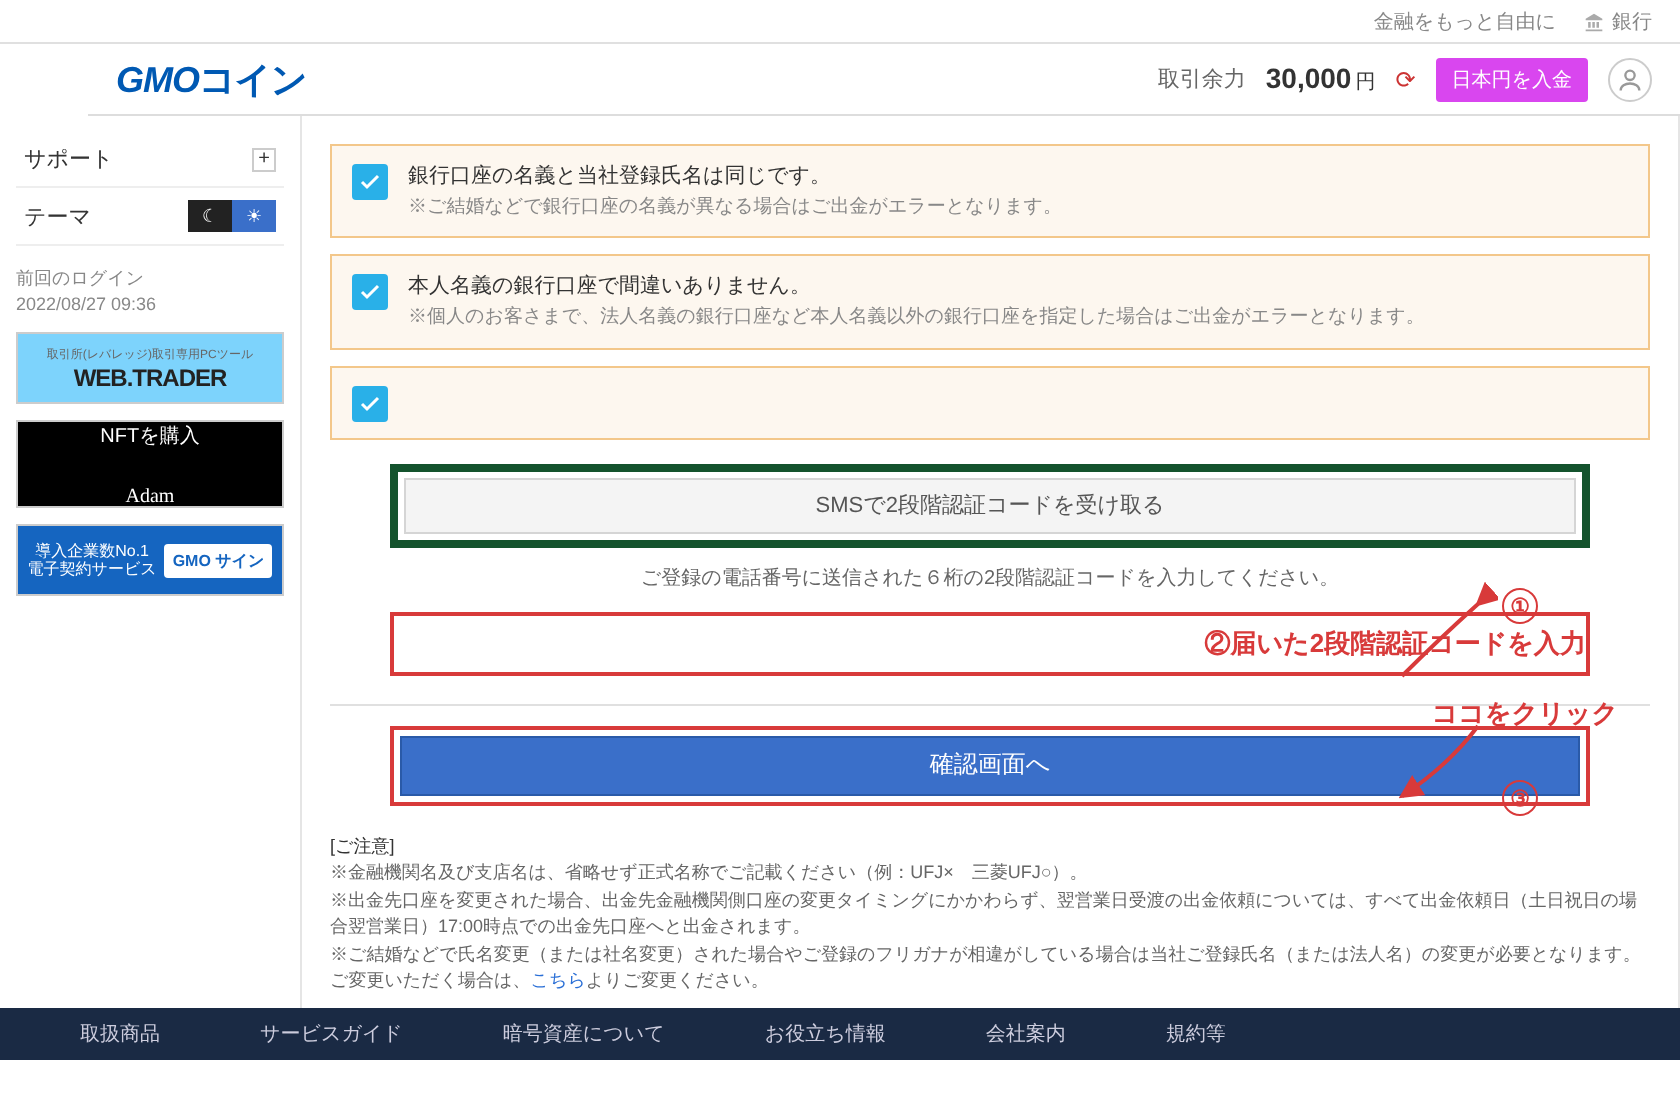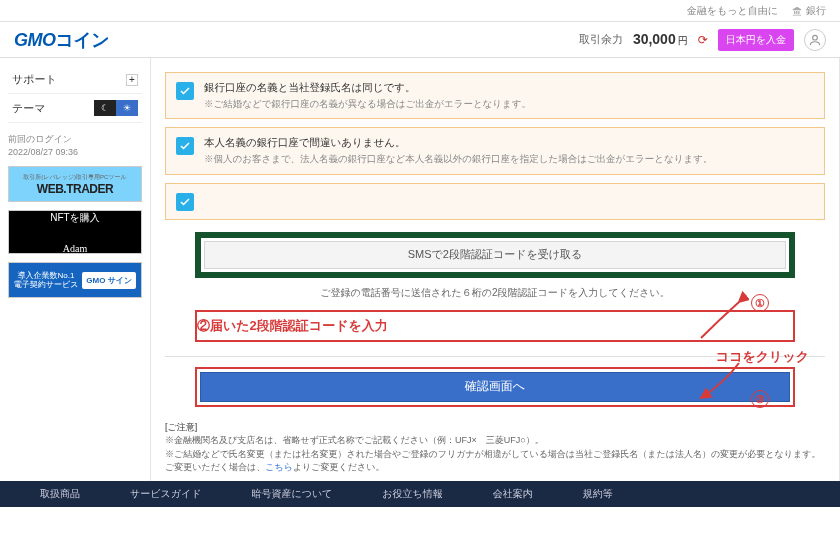--- a/index.html
+++ b/index.html
@@ -2,21 +2,21 @@
 <html><head>
   <meta charset="utf-8">
   <style>
     * { margin: 0; padding: 0; box-sizing: border-box; font-family: "Hiragino Kaku Gothic Pro", "Meiryo", sans-serif; }
     body { background: #fff; font-size: 11px; color: #333; width: 840px; }
     
     .topbar { height: 22px; border-bottom: 1px solid #e0e0e0; display: flex; justify-content: flex-end; align-items: center; padding: 0 14px; gap: 14px; font-size: 10px; color: #888; }
     .topbar .bank { display: flex; align-items: center; gap: 4px; }
     .topbar svg { width: 10px; height: 10px; }
     
-    .header { height: 36px; border-bottom: 1px solid #ddd; display: flex; align-items: center; padding: 0 14px; }
+    .header { height: 36px; border-bottom: 1px solid #ddd; display: flex; align-items: center; padding: 0 14px; margin-left: 44px; }
     .logo { font-weight: 700; font-size: 18px; letter-spacing: -0.5px; }
     .logo .gmo { color: #0059b3; font-style: italic; }
     .logo .coin { color: #0059b3; }
     .header-right { margin-left: auto; display: flex; align-items: center; gap: 10px; font-size: 11px; }
     .balance-label { color: #666; }
     .balance-amt { font-weight: 700; font-size: 14px; }
     .balance-unit { font-size: 10px; margin-left: 2px; }
     .reload { color: #c33; font-size: 12px; }
     .deposit-btn { background: #d946ef; color: #fff; padding: 4px 8px; border-radius: 2px; font-size: 10px; }
     .avatar { width: 22px; height: 22px; border: 1px solid #ccc; border-radius: 50%; display: flex; align-items: center; justify-content: center; }
@@ -42,24 +42,24 @@
     .side-bn.gmosign .right { background: #fff; color: #1565c0; padding: 3px 4px; font-size: 8px; border-radius: 2px; font-weight: 700; }
     
     .main { flex: 1; border-left: 1px solid #e5e5e5; border-right: 1px solid #e5e5e5; padding: 14px 14px 6px 14px; }
     .intro { font-size: 11px; margin-bottom: 12px; }
     .check-card { border: 1px solid #f3c78a; background: #fdf7ef; padding: 8px 10px; margin-bottom: 8px; display: flex; gap: 10px; align-items: flex-start; }
     .check-card .cb { width: 18px; height: 18px; min-width: 18px; background: #29b0e8; border-radius: 2px; display: flex; align-items: center; justify-content: center; margin-top: 1px; }
     .check-card .cb svg { width: 12px; height: 12px; stroke: #fff; stroke-width: 3; fill: none; }
     .check-card .txt .t1 { font-size: 10.5px; color: #333; }
     .check-card .txt .t2 { font-size: 9.5px; color: #888; margin-top: 2px; line-height: 1.4; }
     .sms-area { margin-top: 12px; padding: 0 30px; position: relative; }
-    .sms-btn-wrap { border: 6px solid #14532d; padding: 3px; }
+    .sms-btn-wrap { border: 4px solid #14532d; padding: 3px; }
     .sms-btn { height: 28px; background: #f4f4f4; border: 1px solid #d5d5d5; display: flex; align-items: center; justify-content: center; font-size: 11px; color: #555; }
     .sms-hint { text-align: center; font-size: 10px; color: #666; margin-top: 8px; }
-    .code-input-wrap { border: 2px solid #d83a3a; margin: 10px 30px 0; height: 32px; display: flex; align-items: center; justify-content: flex-start; }
+    .code-input-wrap { border: 2px solid #d83a3a; margin: 10px 30px 0; height: 32px; display: flex; align-items: center; justify-content: flex-end; }
     .code-input-wrap .lbl { color: #d83a3a; font-size: 13px; font-weight: 700; }
     .divider { border-top: 1px solid #e0e0e0; margin: 14px 0 10px; }
     .confirm-wrap { margin: 0 30px; border: 2px solid #d83a3a; padding: 3px; }
     .confirm-btn { height: 30px; background: #3a6fc9; color: #fff; display: flex; align-items: center; justify-content: center; font-size: 12px; border: 1px solid #2a5aa8; }
     .notes { margin-top: 14px; font-size: 9px; color: #666; line-height: 1.5; }
     .notes .hd { color: #333; }
     .notes .link { color: #2a6fd6; }
     
     .anno { position: absolute; color: #d83a3a; font-size: 13px; font-weight: 700; pointer-events: none; }
     .anno.circle { border: 1.5px solid #d83a3a; border-radius: 50%; width: 18px; height: 18px; display: flex; align-items: center; justify-content: center; font-size: 11px; }
@@ -179,20 +179,21 @@
 
     <div class="divider"></div>
 
     <div class="confirm-wrap">
       <div class="confirm-btn">確認画面へ</div>
     </div>
 
     <div class="notes">
       <div class="hd">[ご注意]</div>
       <div>※金融機関名及び支店名は、省略せず正式名称でご記載ください（例：UFJ×　三菱UFJ○）。</div>
+      <div>※出金先口座を変更された場合、出金先金融機関側口座の変更タイミングにかかわらず、翌営業日受渡の出金依頼については、すべて出金依頼日（土日祝日の場合翌営業日）17:00時点での出金先口座へと出金されます。</div>
       <div><span>※ご結婚などで氏名変更（または社名変更）された場合やご登録のフリガナが相違がしている場合は当社ご登録氏名（または法人名）の変更が必要となります。ご変更いただく場合は、</span><span class="link">こちら</span><span>よりご変更ください。</span></div>
     </div>
 
     <span class="anno circle" style="top:236px; right:70px;">①</span>
     <span class="anno" style="top:290px; right:30px;">ココをクリック</span>
     <span class="anno circle" style="top:332px; right:70px;">③</span>
     <svg class="arrow" style="top:232px; right:90px; width:60px; height:60px;" viewBox="0 0 60 60">
         <defs>
           <marker id="ah1" markerWidth="6" markerHeight="6" refX="5" refY="3" orient="auto">
             <path d="M0,0 L6,3 L0,6 Z" fill="#d83a3a"></path>

